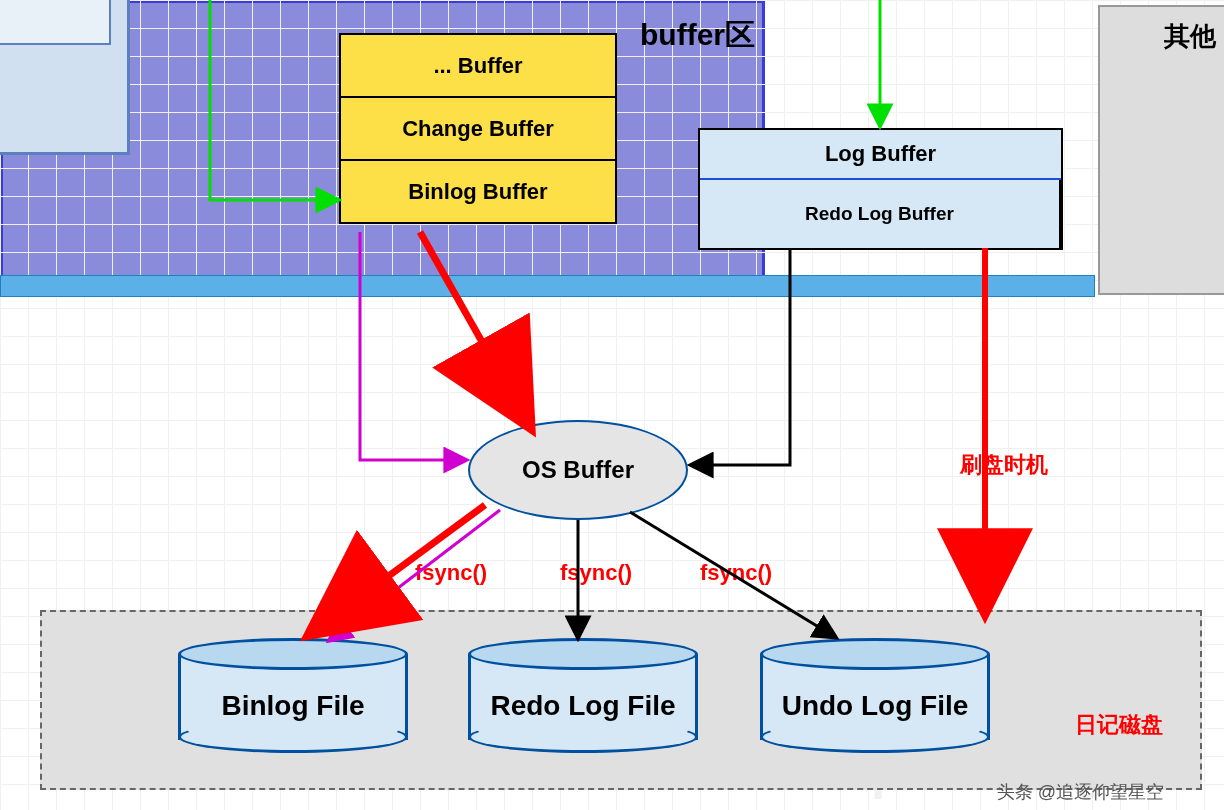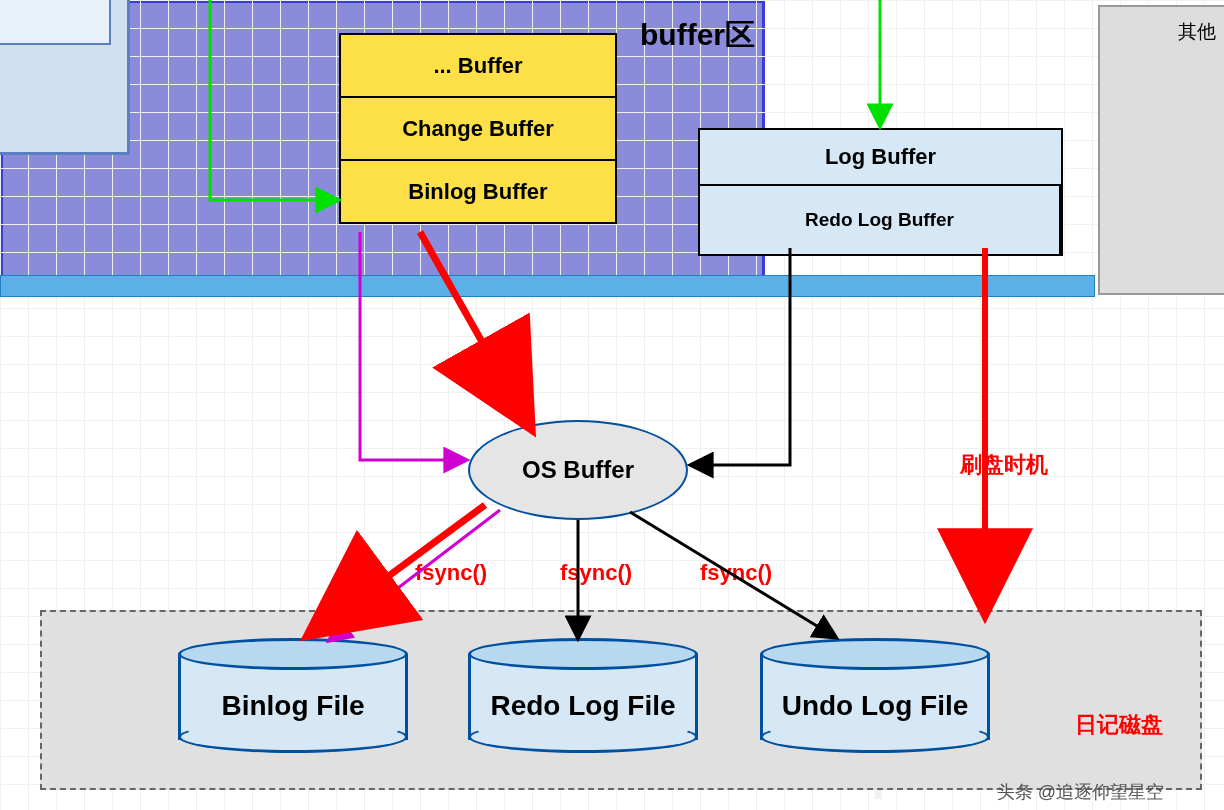--- a/index.html
+++ b/index.html
@@ -4,29 +4,29 @@
 <style>
 *{box-sizing:border-box;margin:0;padding:0;}
 body{font-family:"Microsoft YaHei",Arial,sans-serif;background:#fff;width:1224px;height:810px;position:relative;overflow:hidden;}
 .grid{position:absolute;inset:0;background-image:linear-gradient(#f0f0f0 1px,transparent 1px),linear-gradient(90deg,#f0f0f0 1px,transparent 1px);background-size:28px 28px;}
 .watermark{position:absolute;font-size:52px;color:#000;opacity:0.05;font-weight:bold;letter-spacing:2px;}
 .buffer-zone{left:325px;top:5px;width:765px;height:290px;background:#8b8bdc;border:3px solid #3b3bdc;}
 .buffer-title{position:absolute;left:640px;top:15px;font-size:30px;font-weight:bold;}
 .stack{position:absolute;left:339px;top:35px;width:278px;}
 .stack .cell{height:65px;border:2px solid #000;background:#fde047;display:flex;align-items:center;justify-content:center;font-size:22px;font-weight:bold;margin-top:-2px;}
 .logbuf{position:absolute;left:698px;top:128px;width:365px;border:2px solid #000;background:#d6e8f5;}
-.logbuf-title{height:56px;border-bottom:2px solid #000000;display:flex;align-items:center;justify-content:center;font-size:22px;font-weight:bold;}
+.logbuf-title{height:50px;border-bottom:2px solid #1d4ed8;display:flex;align-items:center;justify-content:center;font-size:22px;font-weight:bold;}
 .logbuf-row{display:flex;height:68px;}
 .logbuf-row .half{flex:1;display:flex;align-items:center;justify-content:center;font-size:19px;font-weight:bold;text-align:center;line-height:1.2;}
 .logbuf-row .half:first-child{border-right:2px solid #000;}
 .leftbox{position:absolute;left:0;top:0;width:130px;height:155px;background:#d0e0f0;border:3px solid #5b7fbf;border-left:none;border-top:none;}
 .leftbox-inner{position:absolute;left:-5px;top:-5px;width:116px;height:50px;background:#e8f0f8;border:2px solid #5b7fbf;}
 .bluebar{position:absolute;left:0;top:275px;width:1095px;height:22px;background:#5bb0e8;border:1px solid #2080c0;}
 .greybox{position:absolute;left:1098px;top:5px;width:126px;height:290px;background:#ddd;border:2px solid #999;border-right:none;}
-.greybox-text{position:absolute;right:8px;top:12px;font-size:19px;font-weight:normal;}
+.greybox-text{position:absolute;right:8px;top:12px;font-size:26px;font-weight:bold;}
 .os-buffer{position:absolute;left:468px;top:420px;width:220px;height:100px;background:#e5e5e5;border:2px solid #0050a0;border-radius:50%;display:flex;align-items:center;justify-content:center;font-size:24px;font-weight:bold;}
 .disk-zone{position:absolute;left:40px;top:610px;width:1162px;height:180px;background:#e0e0e0;border:2px dashed #666;}
 .cyl{position:absolute;width:230px;height:115px;}
 .cyl-body{position:absolute;left:0;top:16px;width:230px;height:86px;background:#d6e8f5;border-left:3px solid #0050a0;border-right:3px solid #0050a0;}
 .cyl-top{position:absolute;left:0;top:0;width:230px;height:32px;background:#b8d8f0;border:3px solid #0050a0;border-radius:50%;}
 .cyl-bot{position:absolute;left:0;bottom:0;width:230px;height:32px;background:#d6e8f5;border:3px solid #0050a0;border-radius:50%;border-top-color:transparent;}
 .cyl-label{position:absolute;width:100%;top:52px;text-align:center;font-size:28px;font-weight:bold;z-index:5;}
 .fsync{position:absolute;color:#ff0000;font-size:22px;font-weight:bold;}
 .label-red{position:absolute;color:#ff0000;font-size:22px;font-weight:bold;}
 .credit{position:absolute;right:60px;bottom:6px;font-size:18px;color:#555;z-index:20;}

